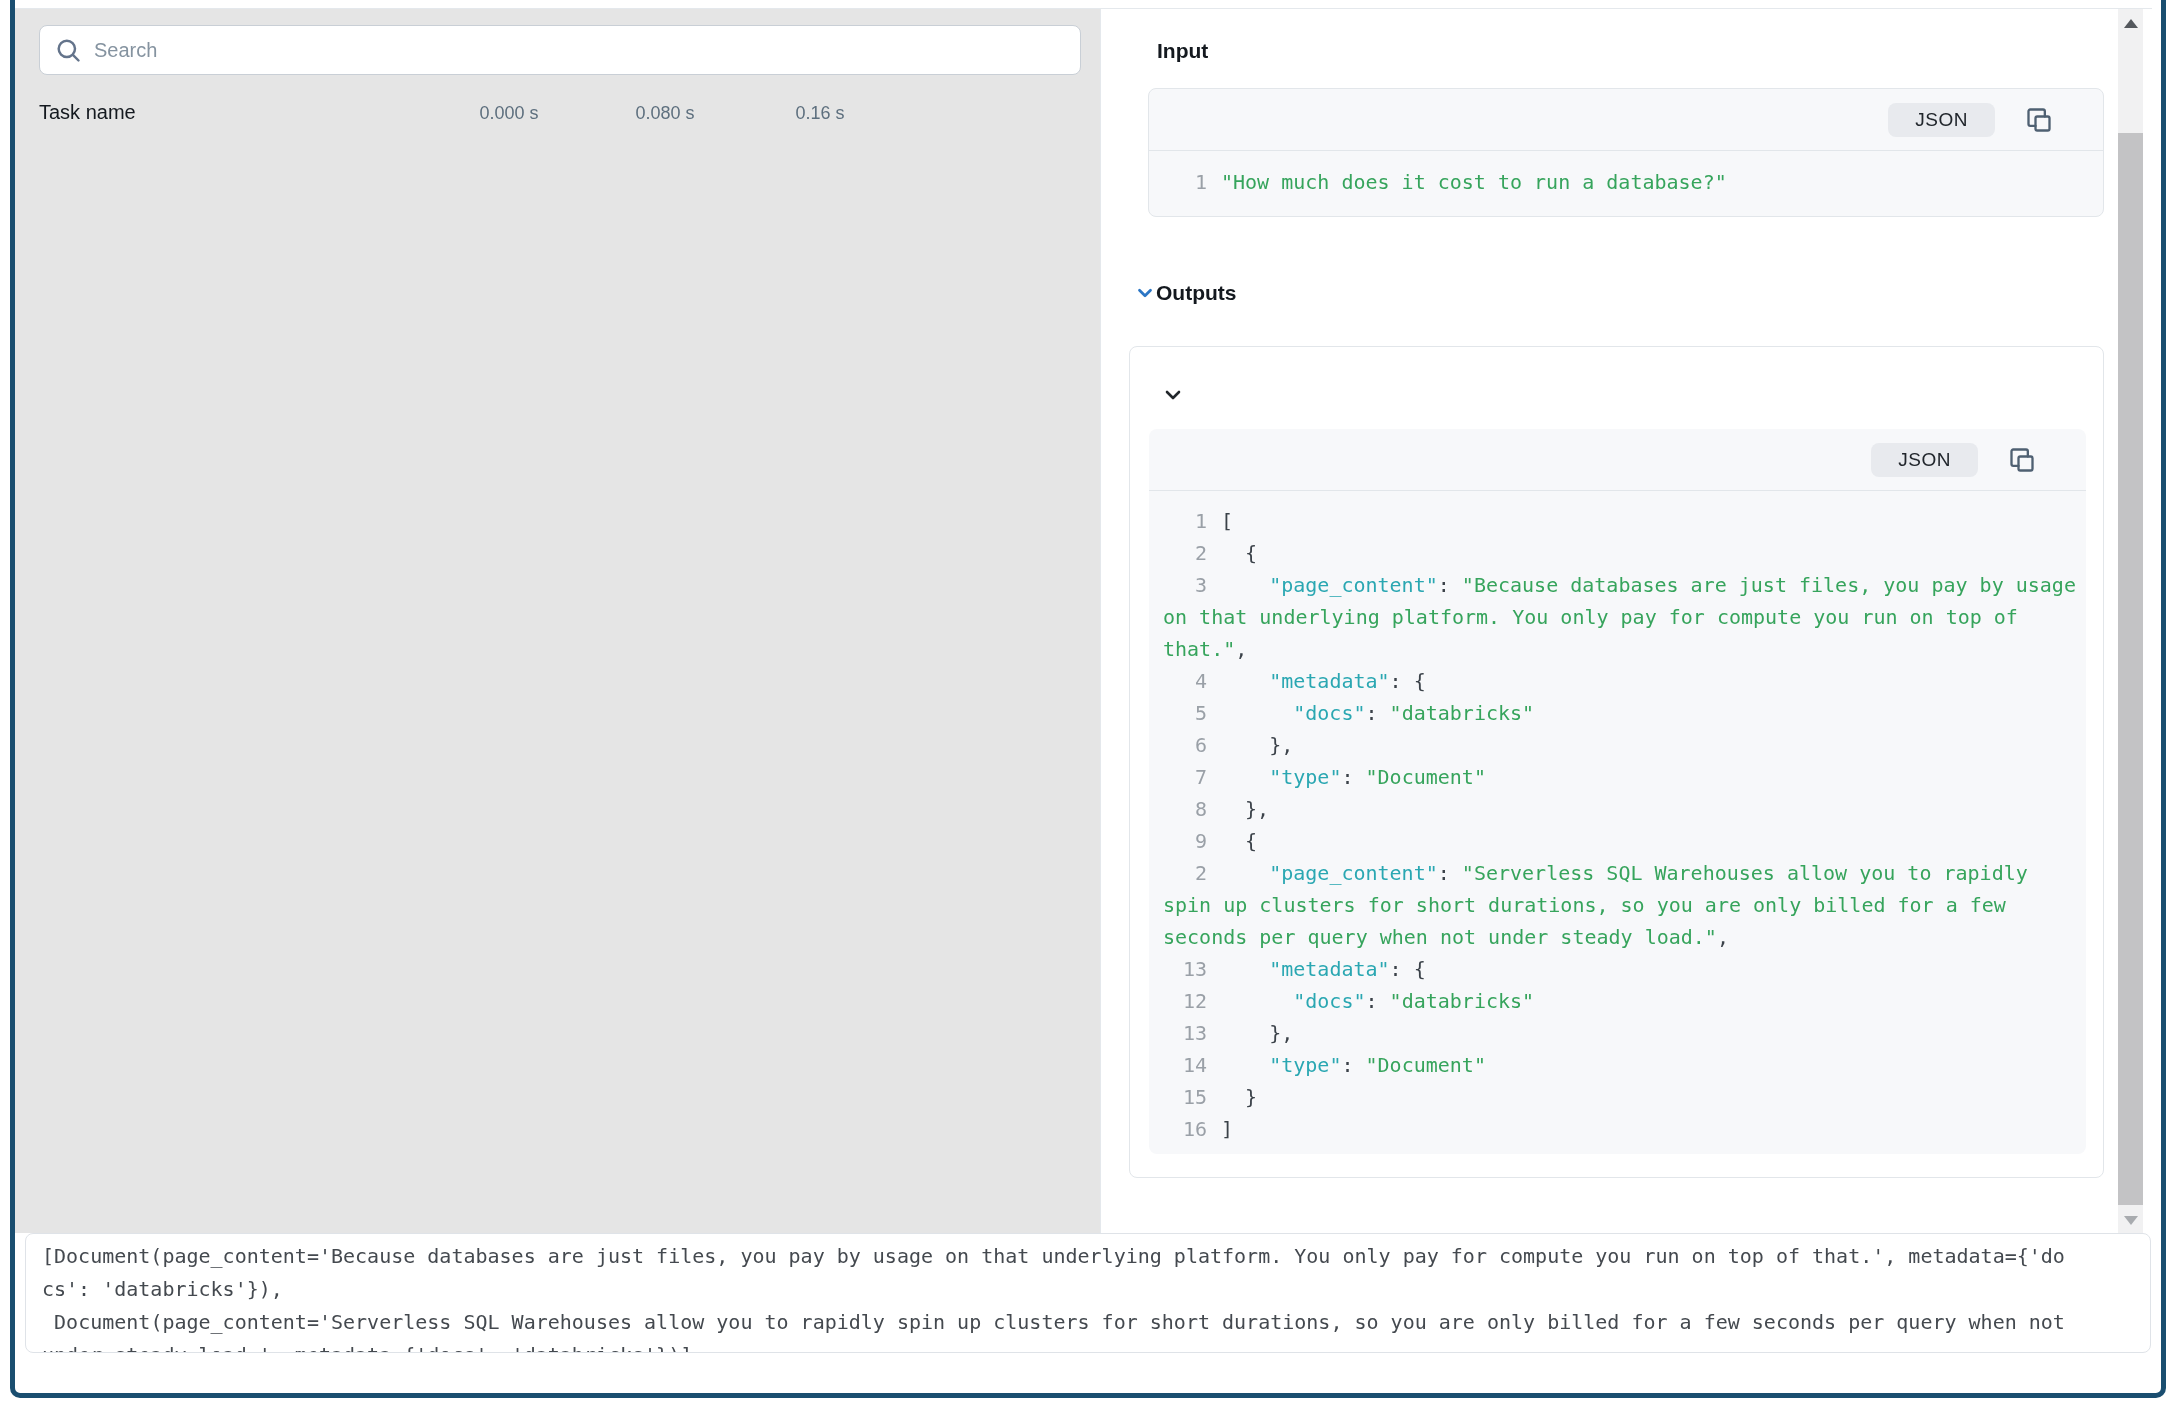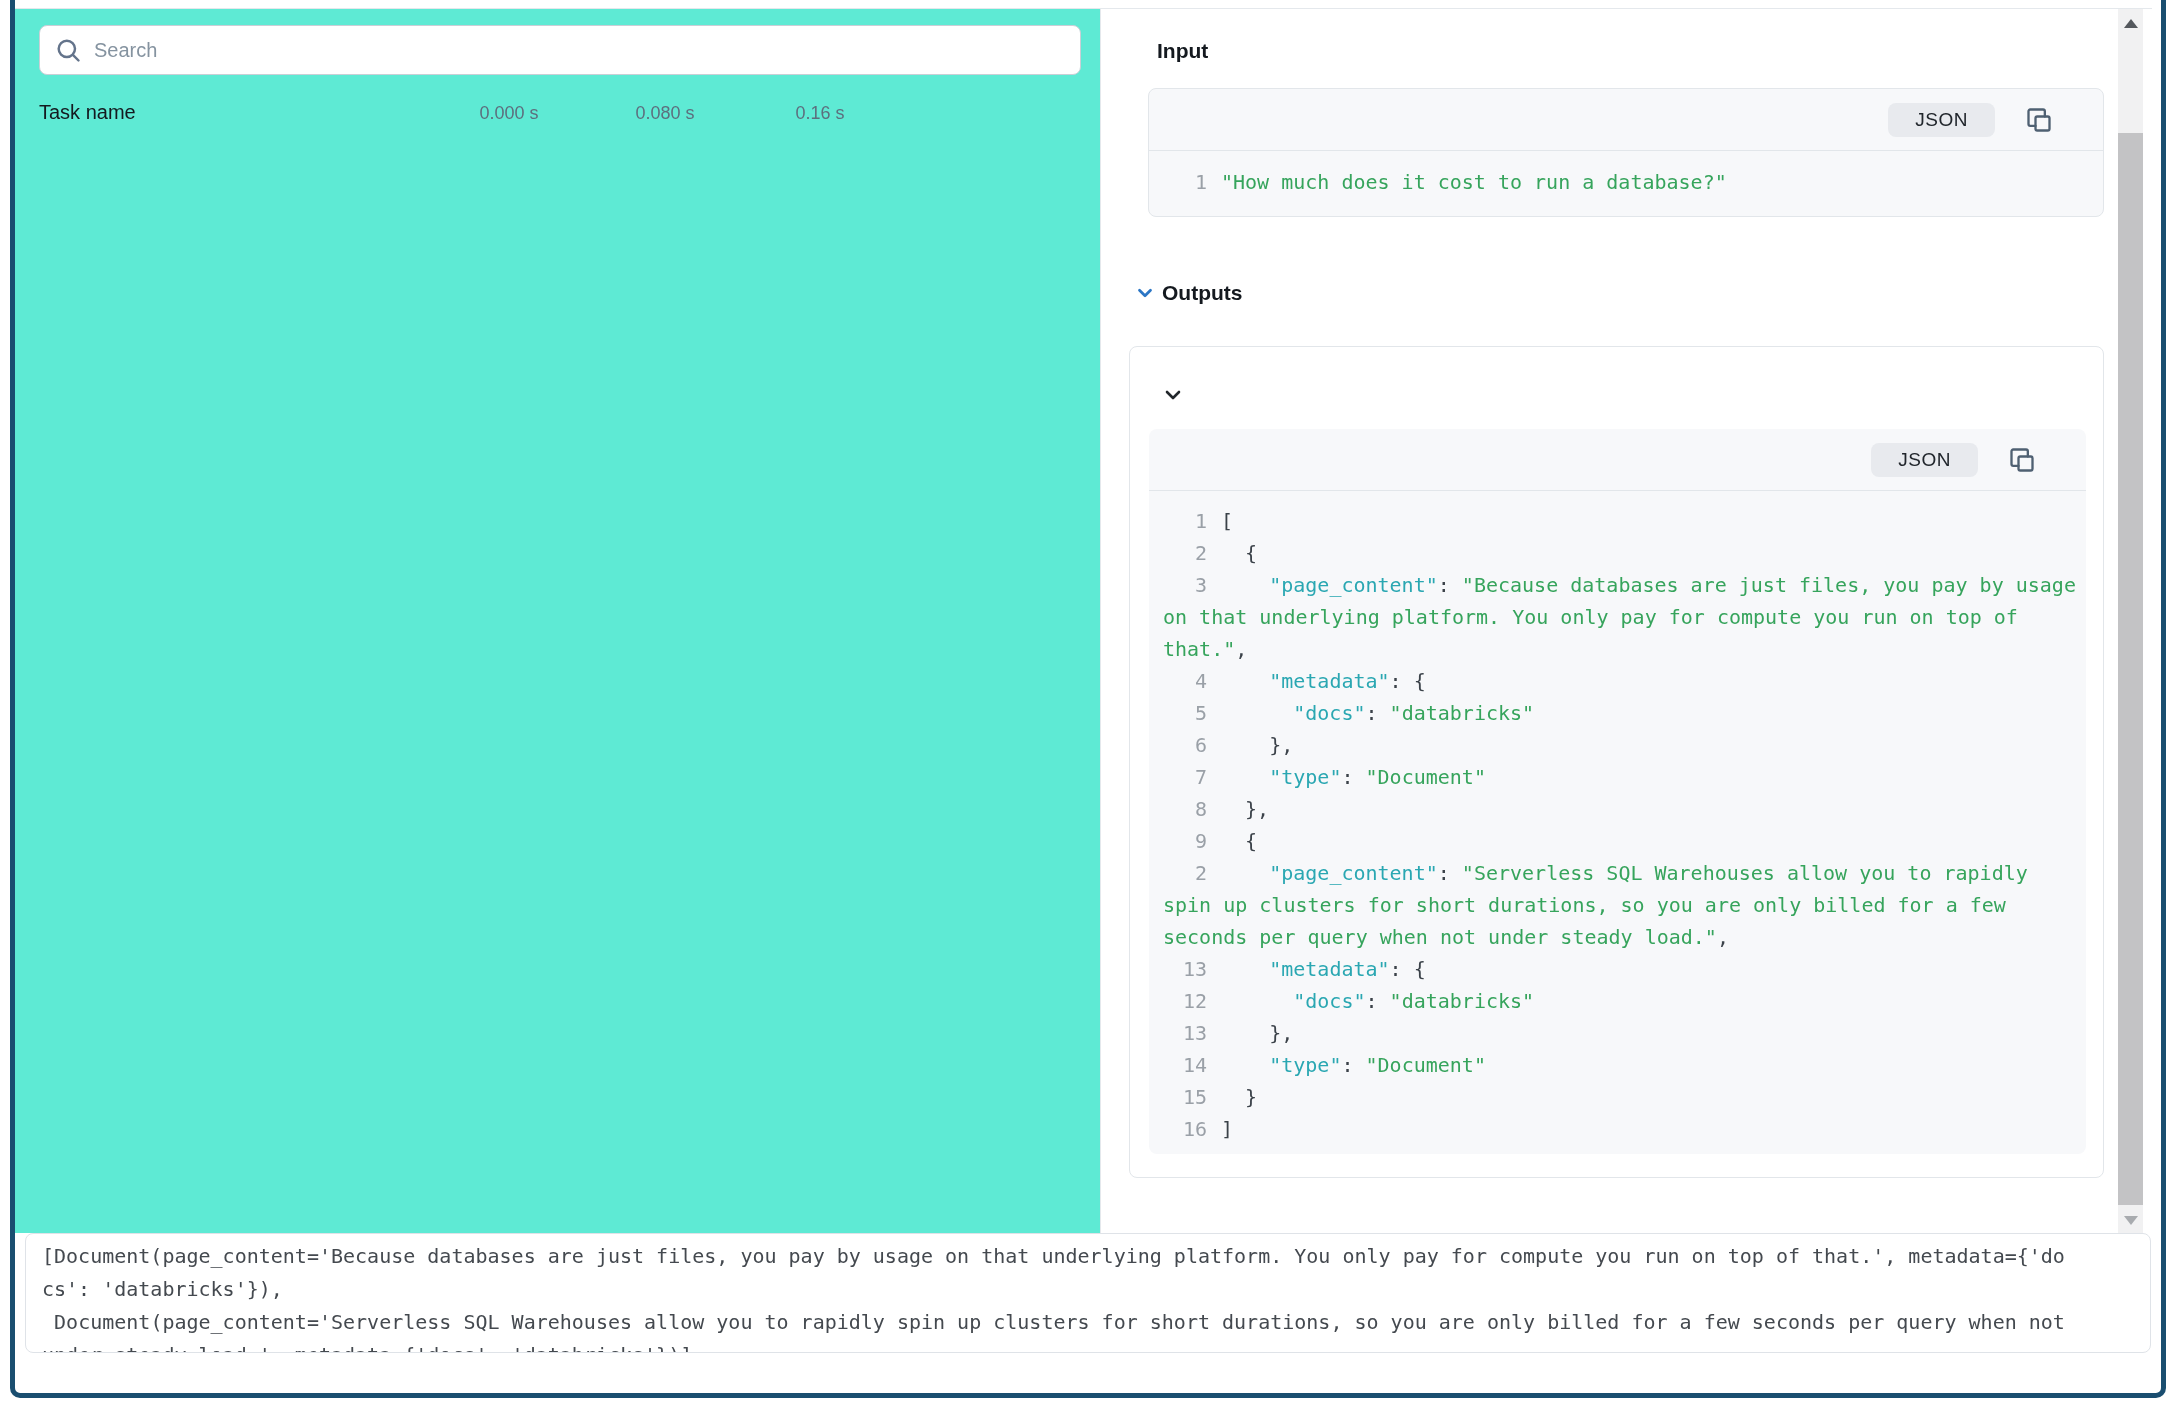--- a/index.html
+++ b/index.html
@@ -6,21 +6,21 @@
   html, body { width: 2174px; height: 1403px; background: #ffffff; overflow: hidden;
     font-family: "Liberation Sans", sans-serif; }
   .stage { position: absolute; left: 0; top: 0; width: 2174px; height: 1403px; background: #fff; }
 
   
   .frame { position: absolute; left: 10px; top: -14px; width: 2156px; height: 1412px;
     border: 5px solid #1a4e70; border-radius: 10px; pointer-events: none; z-index: 50; }
   .top-line { position: absolute; left: 15px; top: 8px; width: 2137px; height: 1px; background: #e4e8ec; }
 
   
-  .left-panel { position: absolute; left: 15px; top: 9px; width: 1085px; height: 1224px; background: #5eead4; }
+  .left-panel { position: absolute; left: 15px; top: 9px; width: 1085px; height: 1224px; background: #e5e5e5; }
   .search-box { position: absolute; left: 24px; top: 16px; width: 1042px; height: 50px;
     border: 1px solid #c9cfd6; border-radius: 8px; background: #fff; display: flex; align-items: center; padding: 0 14px; }
   .search-box svg { flex: 0 0 auto; margin-right: 12px; }
   .search-box input { border: none; outline: none; flex: 1; font-size: 20px; color: #2b3540;
     font-family: "Liberation Sans", sans-serif; background: transparent; }
   .search-box input::placeholder { color: #8593a0; }
 
   .table-header { position: absolute; left: 0; top: 86px; width: 1085px; height: 45px; }
   .task-name-h { position: absolute; left: 24px; top: 6px; font-size: 20px; font-weight: 400; color: #14191f; }
   .ticks { position: absolute; left: 438px; top: 0; width: 647px; height: 45px; }
@@ -48,21 +48,21 @@
   .card-header { height: 62px; display: flex; align-items: center; justify-content: flex-end;
     gap: 30px; padding-right: 50px; border-bottom: 1px solid #e2e6ea; }
   .pill { background: #e8eaee; color: #21262c; font-size: 19px; padding: 6px 27px; border-radius: 8px;
     cursor: pointer; letter-spacing: 0.5px; }
   .copy-btn { cursor: pointer; display: flex; }
 
   .input-card { position: absolute; left: 47px; top: 79px; width: 956px; height: 129px;
     background: #f7f8fa; border: 1px solid #e2e6ea; border-radius: 8px; overflow: hidden; }
   .input-card .code-body { padding: 15px 8px 17px 14px; }
 
-  .outputs-header { position: absolute; left: 33px; top: 272px; display: flex; align-items: center; gap: 6px; }
+  .outputs-header { position: absolute; left: 33px; top: 272px; display: flex; align-items: center; gap: 0; }
   .outputs-card { position: absolute; left: 28px; top: 337px; width: 975px; height: 832px;
     background: #fff; border: 1px solid #e2e6ea; border-radius: 8px; }
   .collapse-chevron { position: absolute; left: 31px; top: 36px; cursor: pointer; display: flex; }
   .inner-code-card { position: absolute; left: 19px; top: 82px; width: 937px; height: 725px;
     background: #f7f8fa; border-radius: 8px; overflow: hidden; }
   .inner-code-card .code-body { padding: 14px 8px 8px 14px; }
 
   .code-body { font-family: "DejaVu Sans Mono", monospace; font-size: 20px; line-height: 32px; }
   .code-line { white-space: pre-wrap; overflow-wrap: break-word; }
   .ln { display: inline-block; width: 44px; margin-right: 14px; text-align: right; color: #9aa0a7; }

